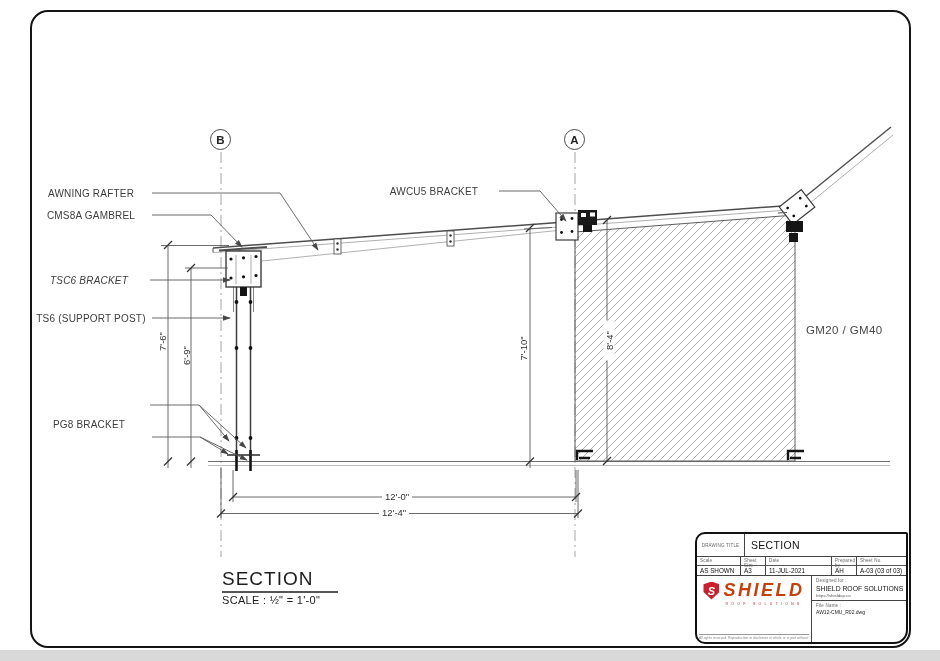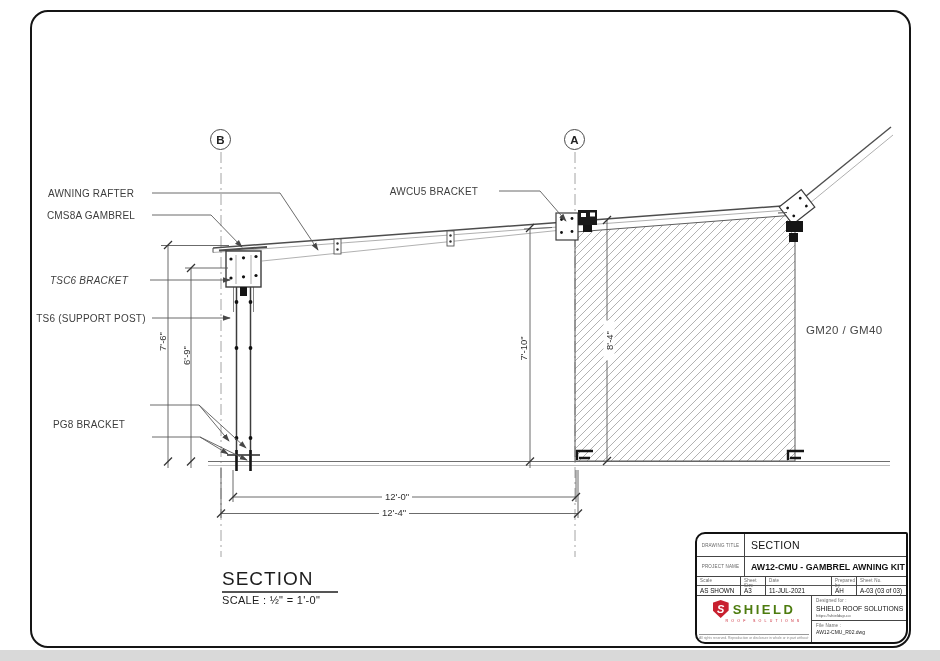--- a/index.html
+++ b/index.html
@@ -45,21 +45,21 @@
   .tb-col .hd{height:7px;border-bottom:0.6px solid #555;padding:1px 0 0 3px;box-sizing:content-box;}
   .tb-col .vl{flex:1;display:flex;align-items:center;padding-left:3px;font-size:6.3px;color:#111;}
   .tb-r4{flex:1;border-bottom:none;}
   .tb-logo{width:115px;border-right:0.8px solid #444;box-sizing:border-box;display:flex;
     flex-direction:column;align-items:center;justify-content:flex-start;padding-top:4px;position:relative;}
   .logo-row{display:flex;align-items:center;gap:4px;}
   .shield-shape{width:16px;height:18px;background:#c8202f;
     clip-path:polygon(50% 0,100% 15%,100% 58%,50% 100%,0 58%,0 15%);
     display:flex;align-items:center;justify-content:center;}
   .shield-shape span{color:#fff;font-size:11px;font-weight:800;font-style:italic;}
-  .logo-word{font-size:13px;font-weight:800;color:#4d7c0f;letter-spacing:2.5px;}
+  .logo-word{font-size:18px;font-weight:800;color:#c2410c;letter-spacing:2.5px;font-style:italic;}
   .logo-tag{font-size:3.6px;color:#c8202f;letter-spacing:3.2px;margin-top:1px;margin-left:20px;}
   .logo-fine{position:absolute;left:2px;right:2px;bottom:2px;border-top:0.6px solid #999;
     font-size:3.4px;color:#8a8a8a;white-space:nowrap;overflow:hidden;padding-top:1px;}
   .tb-right{flex:1;display:flex;flex-direction:column;}
   .tb-designed{border-bottom:0.8px solid #444;padding:2px 0 2px 4px;}
   .tb-file{padding:2px 0 2px 4px;flex:1;}
   .tb-strong{font-size:6.8px;color:#111;margin-top:1.5px;}
   .tb-url{font-size:4.3px;color:#555;margin-top:1px;}
   .tb-filename{font-size:5px;color:#222;margin-top:1.5px;}
 </style>
@@ -236,24 +236,20 @@
 
   <div class="view-title">SECTION</div>
   <div class="view-title-rule"></div>
   <div class="view-scale">SCALE : ½" = 1'-0"</div>
 
   <div class="tb">
     <div class="tb-row tb-r1">
       <div class="cell-l tb-lbl">DRAWING TITLE</div>
       <div class="cell-v tb-title">SECTION</div>
     </div>
-    <div class="tb-row tb-r2">
-      <div class="cell-l tb-lbl">PROJECT NAME</div>
-      <div class="cell-v tb-project">AW12-CMU - GAMBREL AWNING KIT</div>
-    </div>
     <div class="tb-row tb-r3">
       <div class="tb-col" style="width:44px;">
         <div class="hd tb-lbl">Scale</div>
         <div class="vl">AS SHOWN</div>
       </div>
       <div class="tb-col" style="width:25px;">
         <div class="hd tb-lbl">Sheet Size</div>
         <div class="vl">A3</div>
       </div>
       <div class="tb-col" style="width:66px;">

